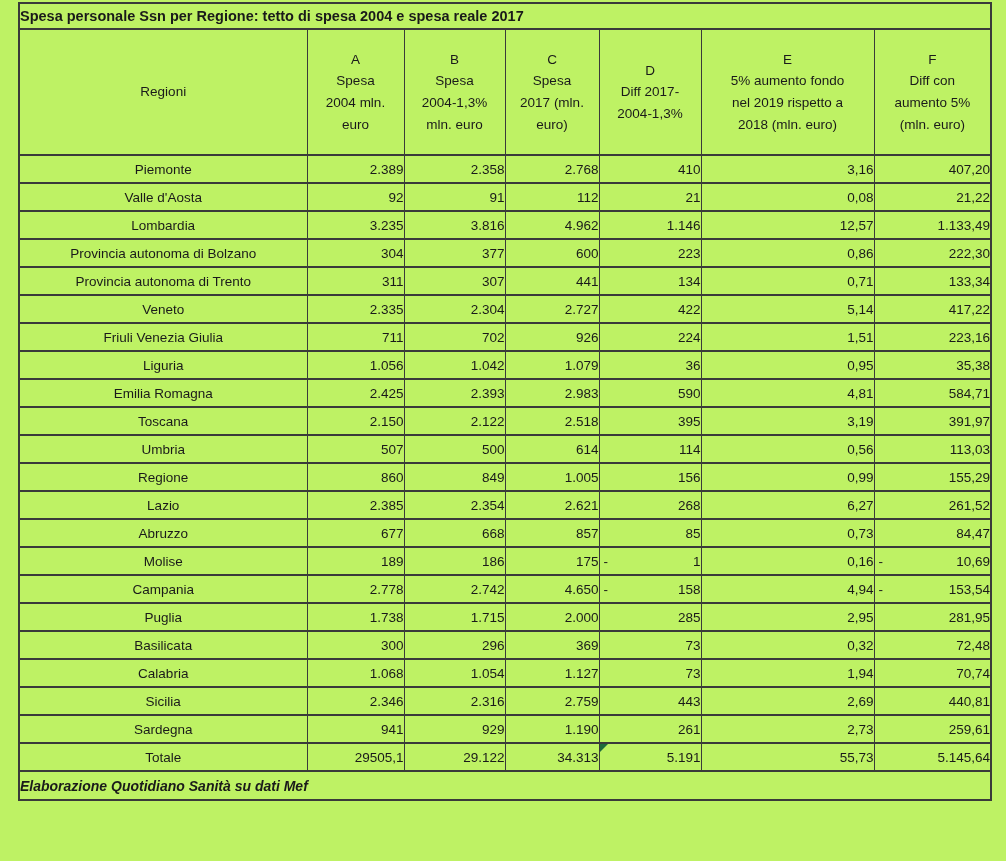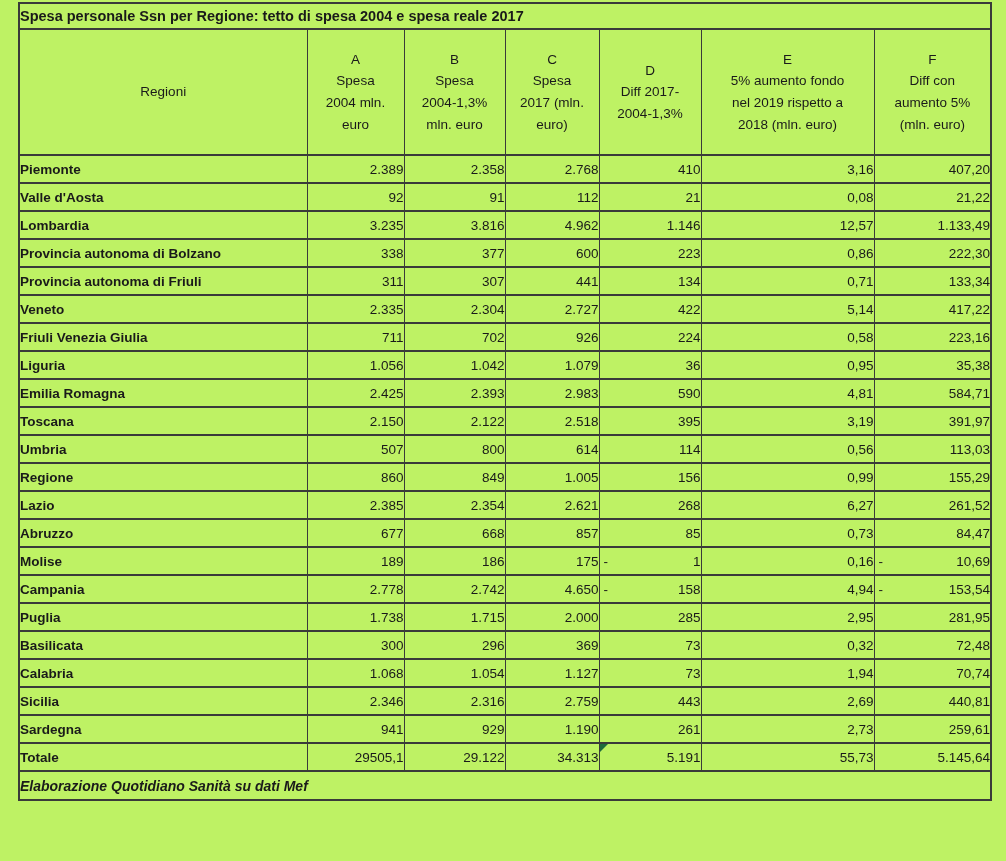--- a/index.html
+++ b/index.html
@@ -59,23 +59,22 @@
     text-align: left;
     padding-left: 6px;
   }
   
   tr.data-row td {
     height: 26px;
     font-size: 13.5px;
     vertical-align: middle;
   }
   td.region {
-    text-align: left;
+    text-align: center;
     padding-left: 6px;
-    font-weight: bold;
   }
   td.num {
     text-align: right;
     padding-right: 8px;
     position: relative;
   }
   td.num .neg {
     position: absolute;
     left: 4px;
     top: 50%;
@@ -187,29 +186,29 @@
     <td class="region">Lombardia</td>
     <td class="num"><span class="neg"></span><span>3.235</span></td>
     <td class="num"><span class="neg"></span><span>3.816</span></td>
     <td class="num"><span class="neg"></span><span>4.962</span></td>
     <td class="num"><span class="neg"></span><span>1.146</span></td>
     <td class="num"><span class="neg"></span><span>12,57</span></td>
     <td class="num"><span class="neg"></span><span>1.133,49</span></td>
   </tr>
           <tr class="data-row">
     <td class="region">Provincia autonoma di Bolzano</td>
-    <td class="num"><span class="neg"></span><span>338</span></td>
+    <td class="num"><span class="neg"></span><span>304</span></td>
     <td class="num"><span class="neg"></span><span>377</span></td>
     <td class="num"><span class="neg"></span><span>600</span></td>
     <td class="num"><span class="neg"></span><span>223</span></td>
     <td class="num"><span class="neg"></span><span>0,86</span></td>
     <td class="num"><span class="neg"></span><span>222,30</span></td>
   </tr>
           <tr class="data-row">
-    <td class="region">Provincia autonoma di Friuli</td>
+    <td class="region">Provincia autonoma di Trento</td>
     <td class="num"><span class="neg"></span><span>311</span></td>
     <td class="num"><span class="neg"></span><span>307</span></td>
     <td class="num"><span class="neg"></span><span>441</span></td>
     <td class="num"><span class="neg"></span><span>134</span></td>
     <td class="num"><span class="neg"></span><span>0,71</span></td>
     <td class="num"><span class="neg"></span><span>133,34</span></td>
   </tr>
           <tr class="data-row">
     <td class="region">Veneto</td>
     <td class="num"><span class="neg"></span><span>2.335</span></td>
@@ -218,21 +217,21 @@
     <td class="num"><span class="neg"></span><span>422</span></td>
     <td class="num"><span class="neg"></span><span>5,14</span></td>
     <td class="num"><span class="neg"></span><span>417,22</span></td>
   </tr>
           <tr class="data-row">
     <td class="region">Friuli Venezia Giulia</td>
     <td class="num"><span class="neg"></span><span>711</span></td>
     <td class="num"><span class="neg"></span><span>702</span></td>
     <td class="num"><span class="neg"></span><span>926</span></td>
     <td class="num"><span class="neg"></span><span>224</span></td>
-    <td class="num"><span class="neg"></span><span>0,58</span></td>
+    <td class="num"><span class="neg"></span><span>1,51</span></td>
     <td class="num"><span class="neg"></span><span>223,16</span></td>
   </tr>
           <tr class="data-row">
     <td class="region">Liguria</td>
     <td class="num"><span class="neg"></span><span>1.056</span></td>
     <td class="num"><span class="neg"></span><span>1.042</span></td>
     <td class="num"><span class="neg"></span><span>1.079</span></td>
     <td class="num"><span class="neg"></span><span>36</span></td>
     <td class="num"><span class="neg"></span><span>0,95</span></td>
     <td class="num"><span class="neg"></span><span>35,38</span></td>
@@ -251,21 +250,21 @@
     <td class="num"><span class="neg"></span><span>2.150</span></td>
     <td class="num"><span class="neg"></span><span>2.122</span></td>
     <td class="num"><span class="neg"></span><span>2.518</span></td>
     <td class="num"><span class="neg"></span><span>395</span></td>
     <td class="num"><span class="neg"></span><span>3,19</span></td>
     <td class="num"><span class="neg"></span><span>391,97</span></td>
   </tr>
           <tr class="data-row">
     <td class="region">Umbria</td>
     <td class="num"><span class="neg"></span><span>507</span></td>
-    <td class="num"><span class="neg"></span><span>800</span></td>
+    <td class="num"><span class="neg"></span><span>500</span></td>
     <td class="num"><span class="neg"></span><span>614</span></td>
     <td class="num"><span class="neg"></span><span>114</span></td>
     <td class="num"><span class="neg"></span><span>0,56</span></td>
     <td class="num"><span class="neg"></span><span>113,03</span></td>
   </tr>
           <tr class="data-row">
     <td class="region">Regione</td>
     <td class="num"><span class="neg"></span><span>860</span></td>
     <td class="num"><span class="neg"></span><span>849</span></td>
     <td class="num"><span class="neg"></span><span>1.005</span></td>

